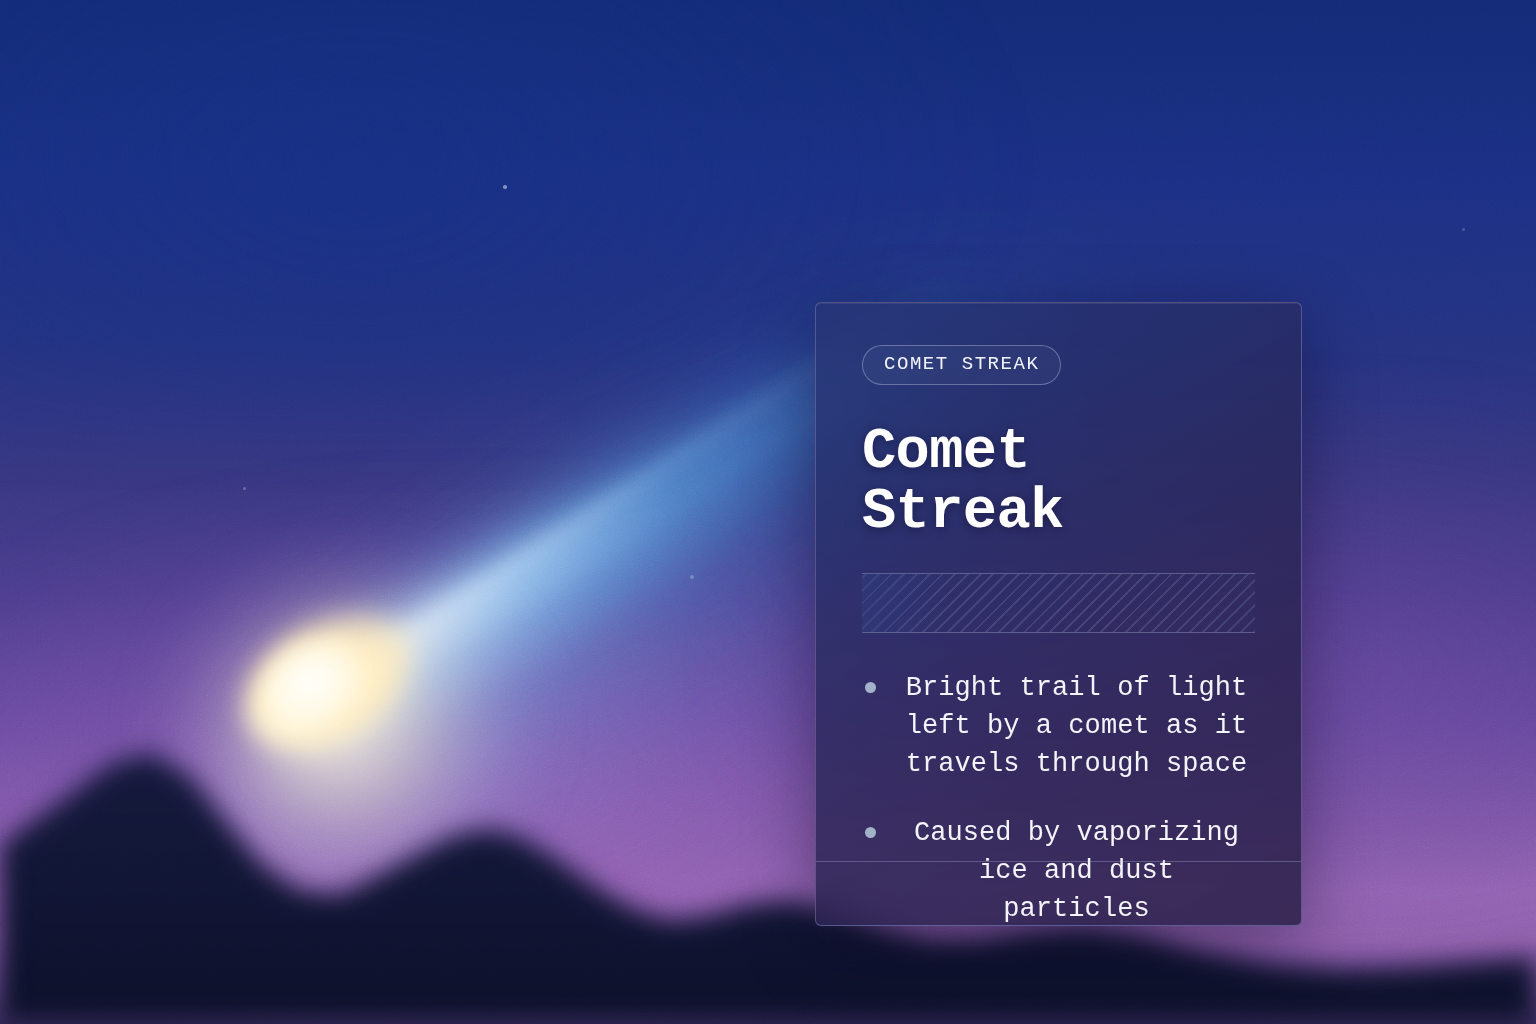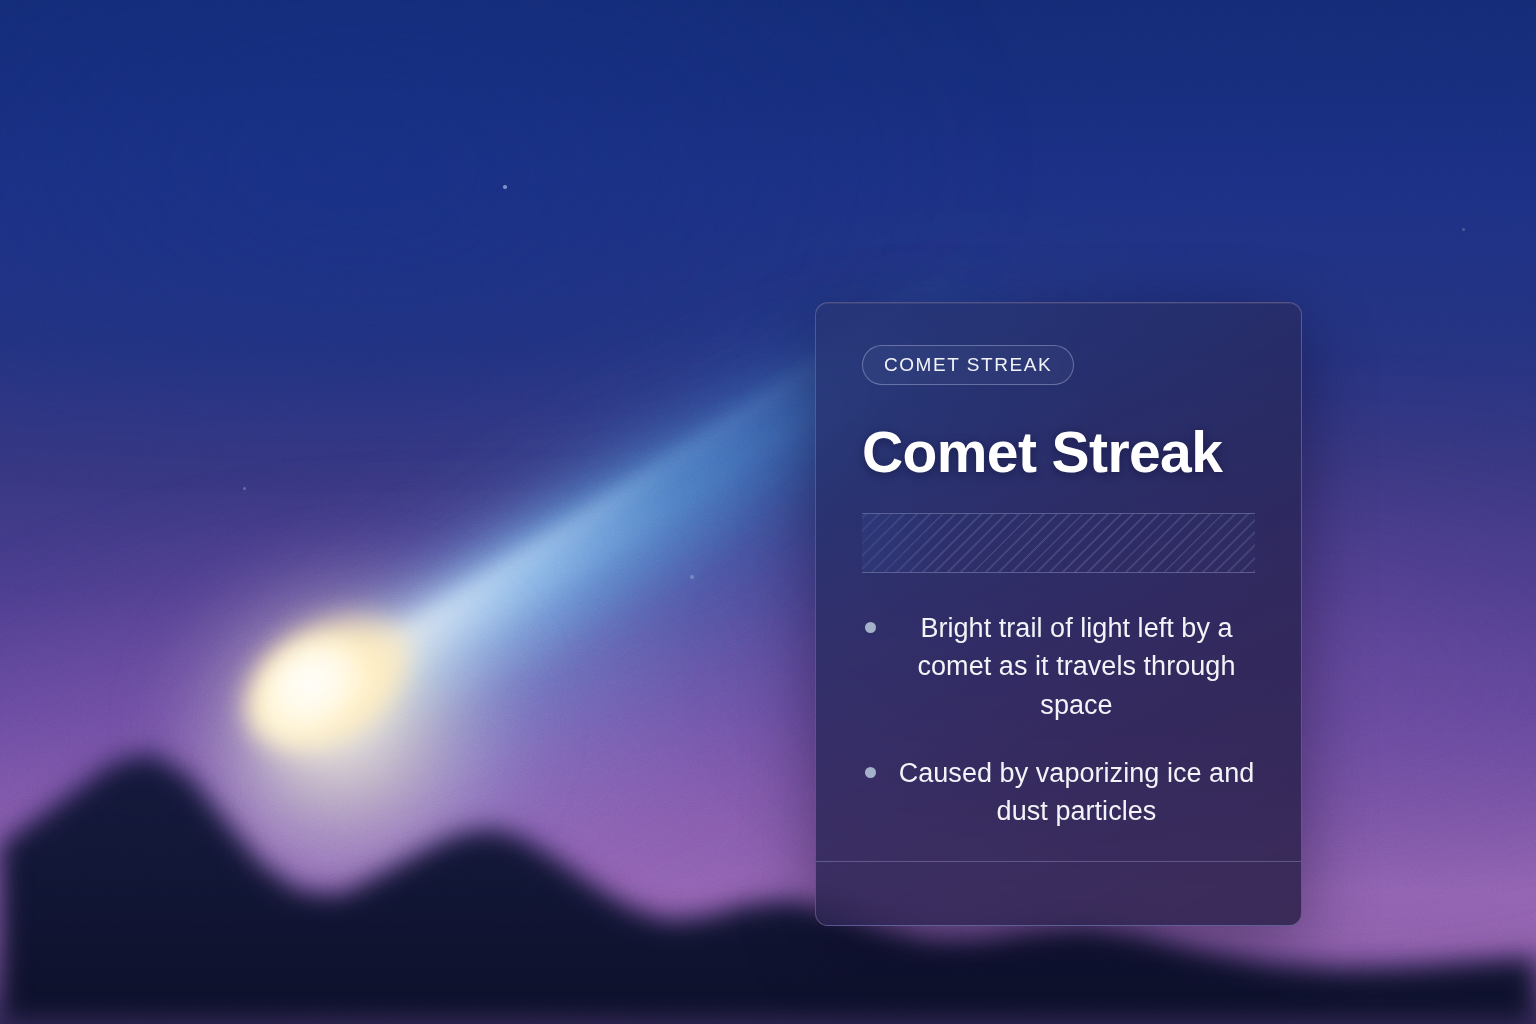--- a/index.html
+++ b/index.html
@@ -220,35 +220,36 @@
     pointer-events: none;
   }
 
   
   .card {
     position: absolute;
     left: 815px;
     top: 302px;
     width: 487px;
     height: 624px;
-    border-radius: 13px;
+    border-radius: 6px;
     border: 1px solid rgba(190,185,230,0.30);
     background:
       linear-gradient(150deg,
         rgba(38,52,116,0.78) 0%,
         rgba(38,47,106,0.80) 22%,
         rgba(40,40,92,0.82) 45%,
         rgba(42,35,80,0.84) 68%,
         rgba(44,33,74,0.86) 100%);
     backdrop-filter: blur(14px);
     box-shadow:
       0 20px 70px rgba(8,6,30,0.40),
       inset 0 1px 0 rgba(255,255,255,0.07);
     overflow: hidden;
     box-sizing: border-box;
+    font-family: Liberation Mono, monospace;
   }
   .card-inner {
     position: relative;
     padding: 42px 46px 0 46px;
     height: 100%;
     box-sizing: border-box;
   }
 
   .badge {
     display: inline-block;

